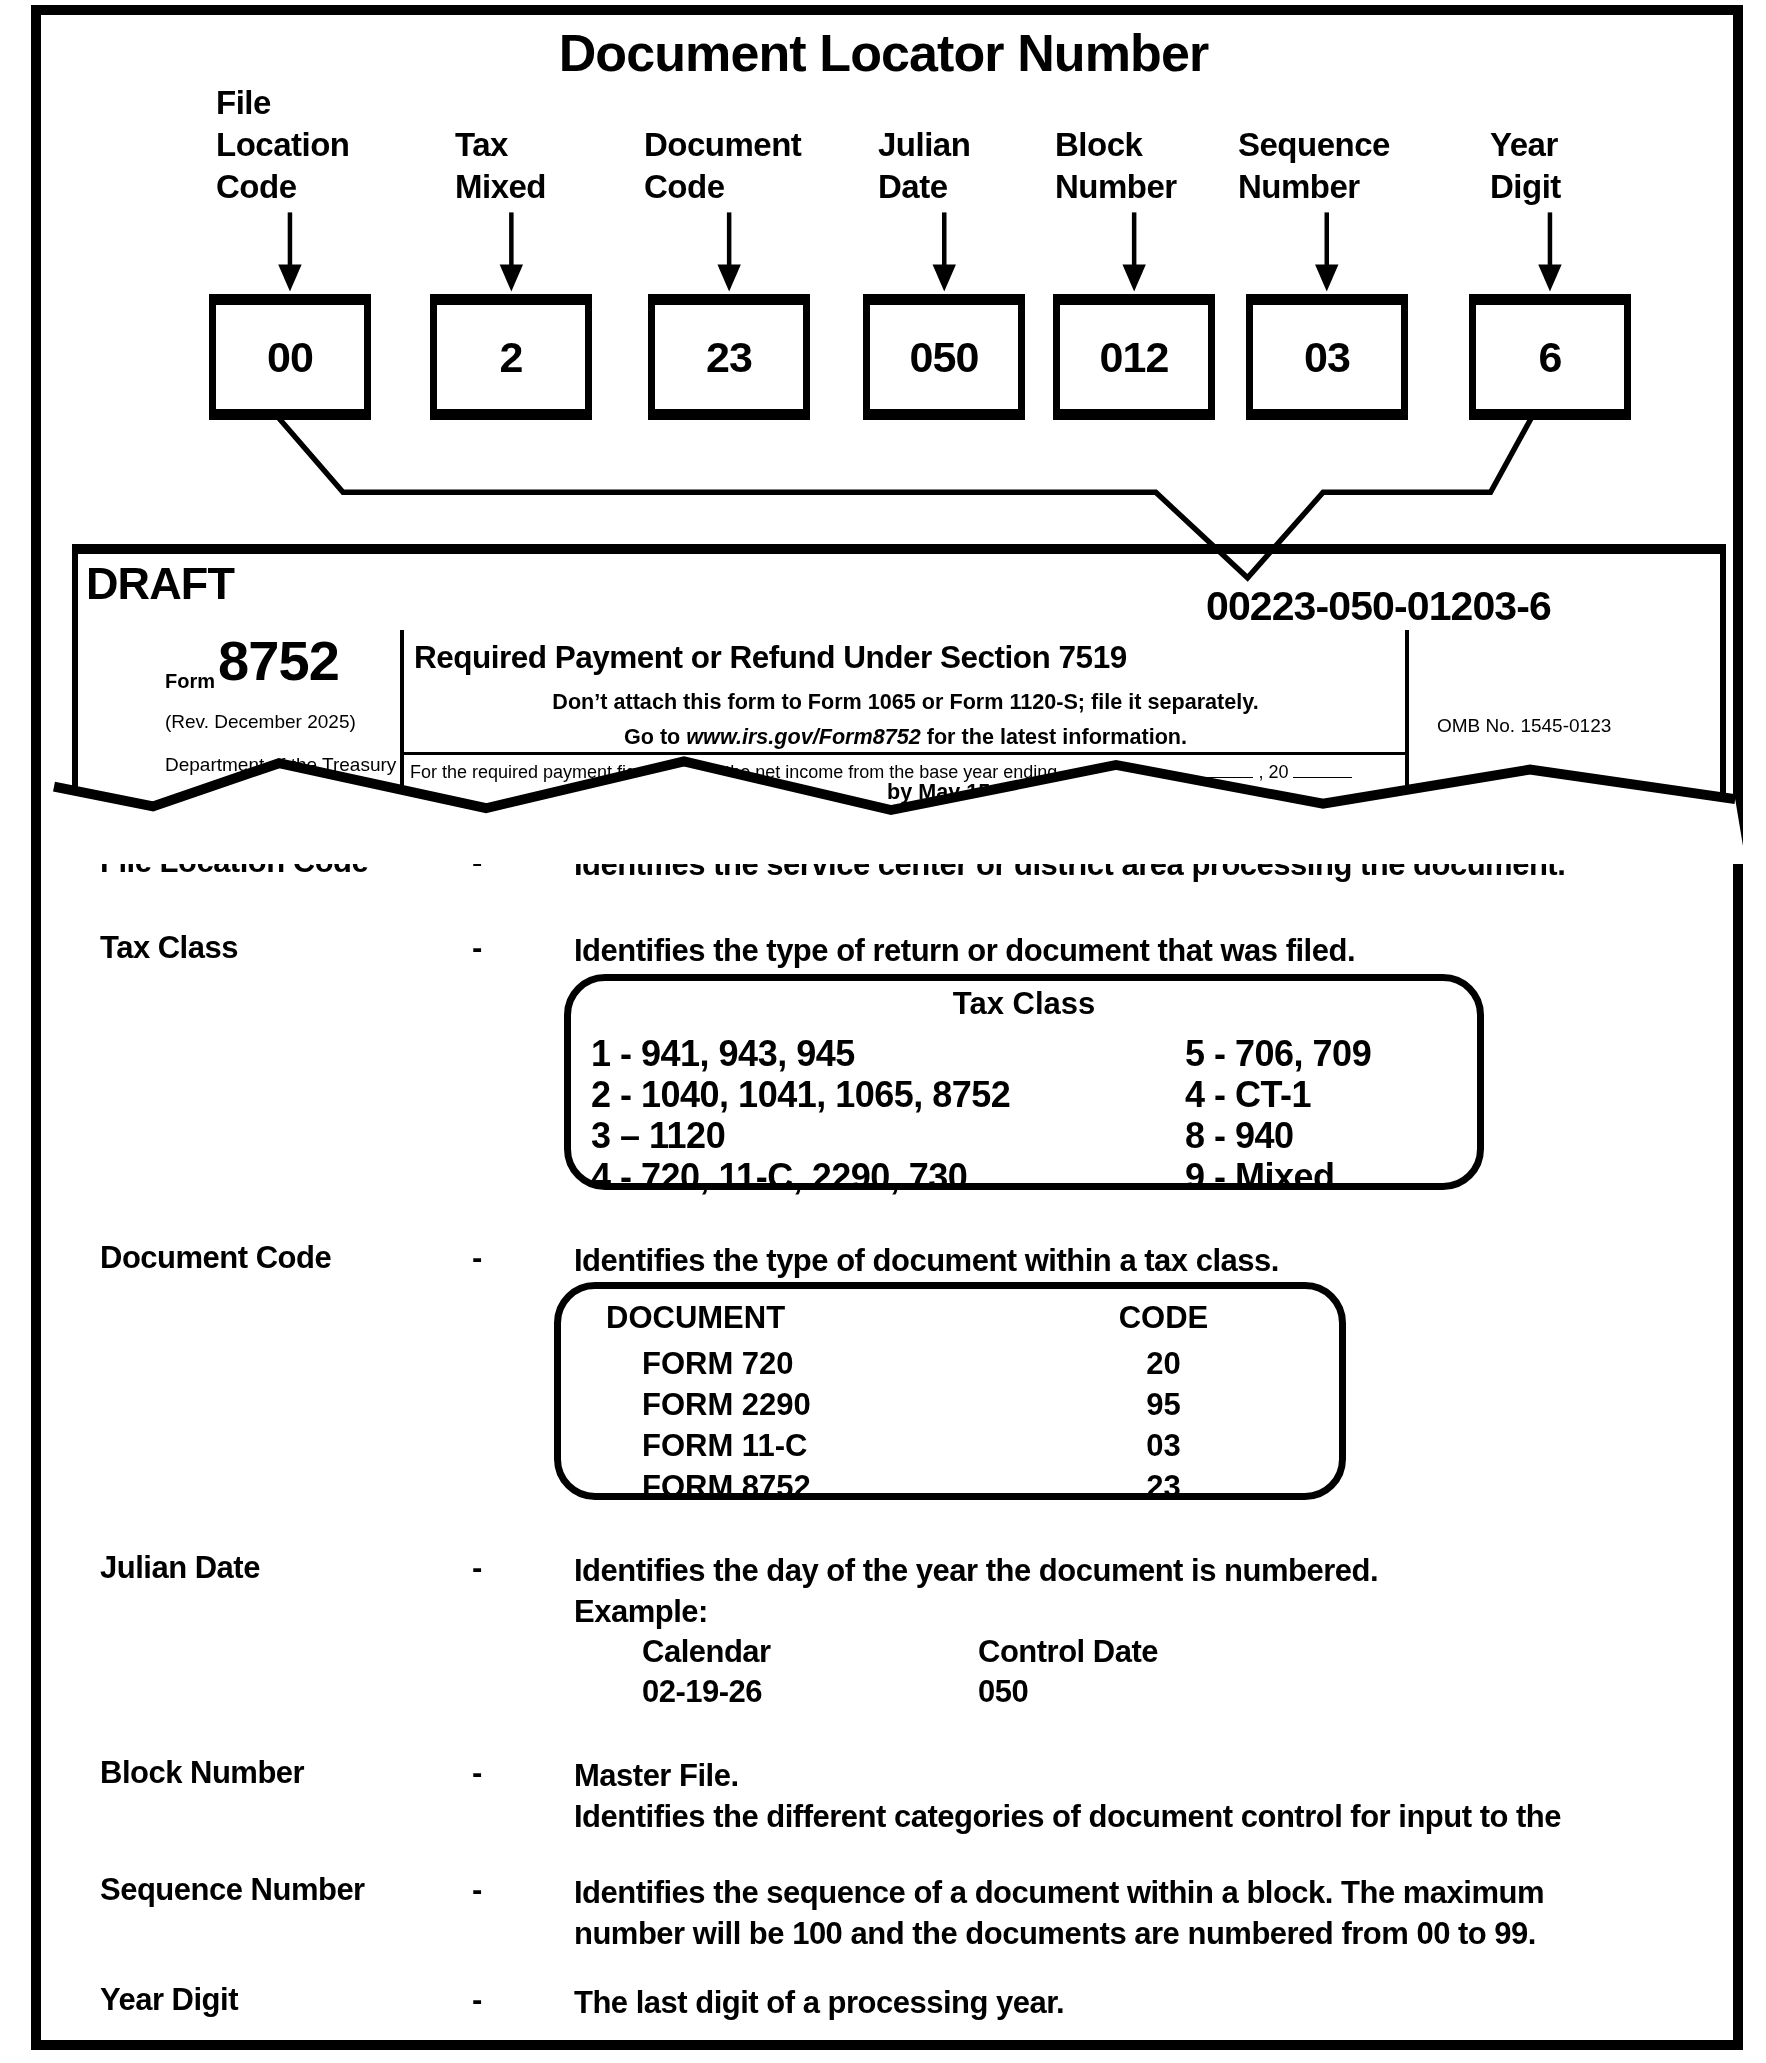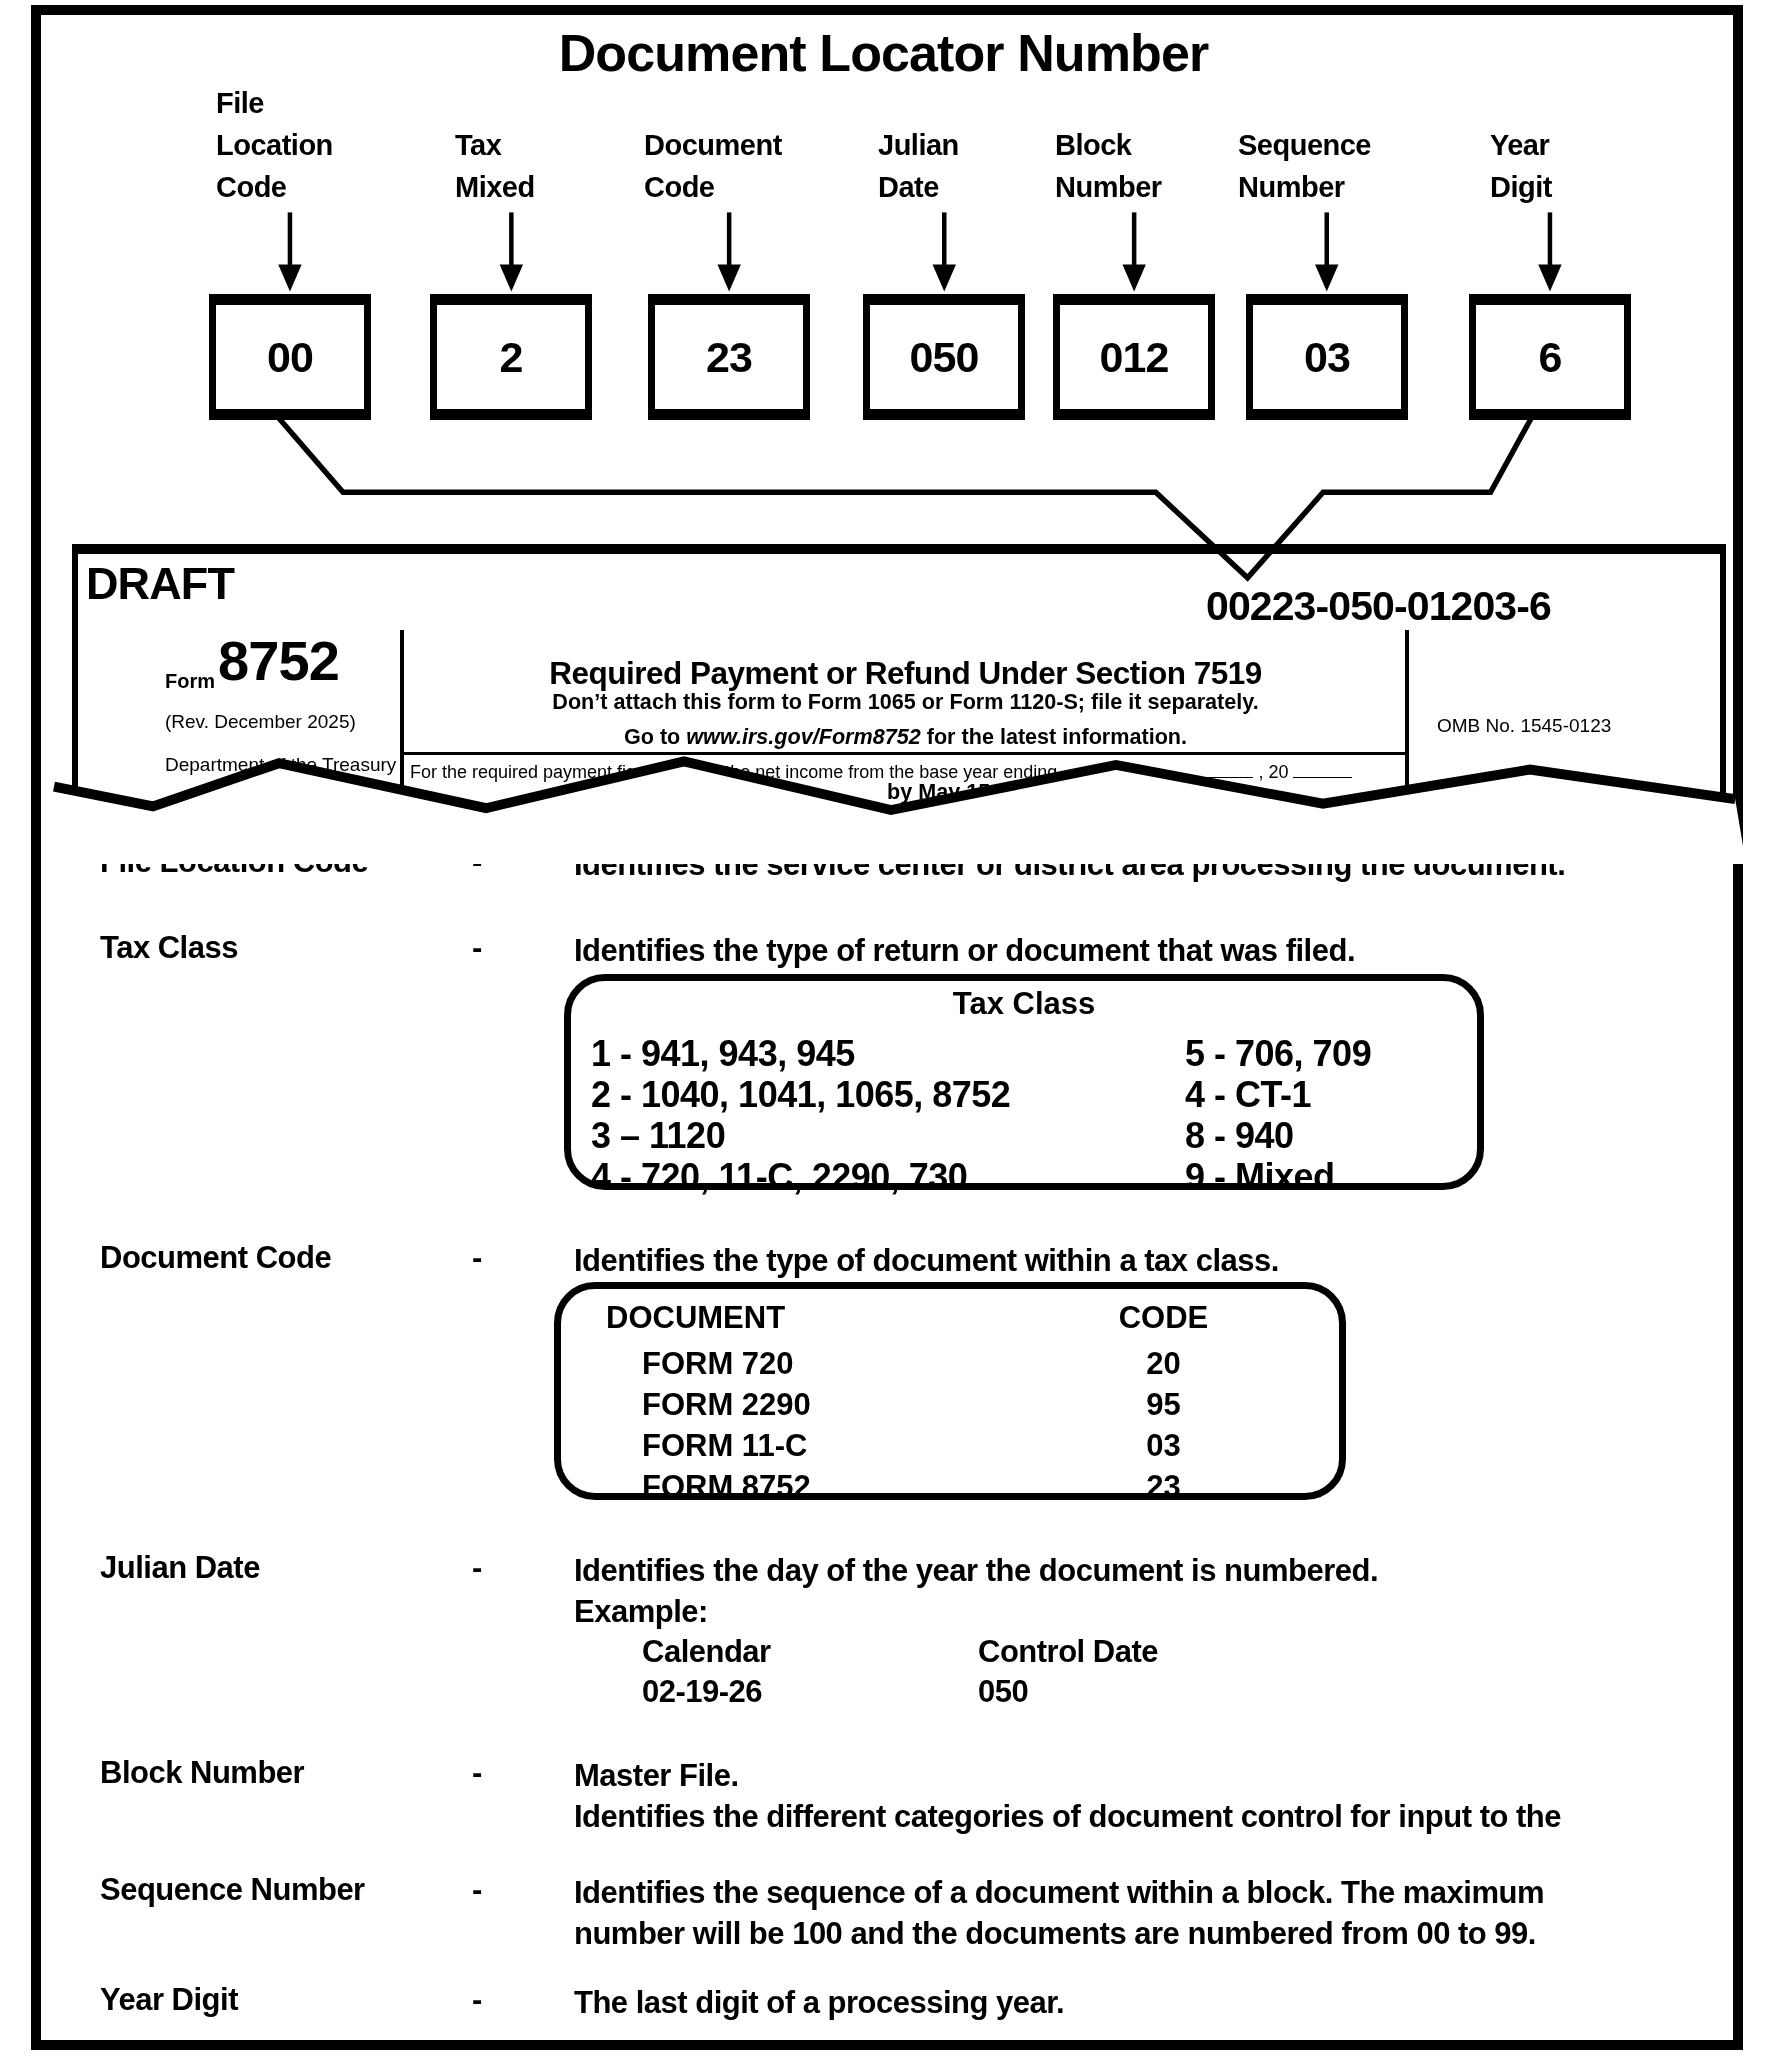--- a/index.html
+++ b/index.html
@@ -2,36 +2,36 @@
 <html style="font-size:14.4px"><head>
 <meta charset="utf-8">
 <style>
   html,body{margin:0;padding:0;background:#fff;}
   #canvas{position:relative;width:1767px;height:2064px;background:#fff;overflow:hidden;
           font-family:"Liberation Sans","DejaVu Sans",sans-serif;font-weight:bold;color:#000;}
   .abs{position:absolute;}
   .page-border{left:31px;top:5.4px;width:1712px;height:2045px;border:10.8px solid #000;box-sizing:border-box;}
   .doc-title{left:0;right:0;top:23.4px;text-align:center;font-size:52px;letter-spacing:-0.9px;}
   .fld-label{top:77px;height:131px;display:flex;flex-direction:column;justify-content:flex-end;
-             font-size:29px;line-height:42px;white-space:nowrap;letter-spacing:-0.5px;}
+             font-size:33px;line-height:42px;white-space:nowrap;letter-spacing:-0.5px;}
   .fld-box{top:294px;width:162px;height:126px;box-sizing:border-box;background:#fff;
            border:7.2px solid #000;border-top-width:11.7px;border-bottom-width:11.7px;
            display:flex;align-items:center;justify-content:center;font-size:43px;letter-spacing:-0.9px;z-index:2;}
   .diagram-svg{left:0;top:0;width:1767px;height:630px;z-index:6;pointer-events:none;}
   .form-box{left:72px;top:544px;width:1654px;height:272px;box-sizing:border-box;
             border-top:10px solid #000;border-left:6.3px solid #000;border-right:6.3px solid #000;z-index:1;}
   .t{position:absolute;white-space:nowrap;z-index:2;}
   .draft{left:86px;top:558px;font-size:45px;letter-spacing:-0.9px;}
   .dln-ex{left:1206px;top:583px;font-size:41px;letter-spacing:-0.9px;}
   .form-word{left:165px;top:670px;font-size:20px;}
   .form-number{left:218px;top:628px;font-size:56px;letter-spacing:-0.9px;}
   .rev{left:165px;top:711px;font-size:19px;font-weight:normal;}
   .dept{left:165px;top:754px;font-size:19px;font-weight:normal;}
   .vrule{width:3.6px;background:#000;z-index:2;}
-  .ctitle{left:414px;top:639px;width:983px;text-align:center;font-size:31.5px;letter-spacing:-0.5px;margin-top:16px;}
+  .ctitle{left:414px;top:639px;width:983px;text-align:left;font-size:31.5px;letter-spacing:-0.5px;}
   .csub1{left:414px;top:689px;width:983px;text-align:center;font-size:21.6px;}
   .csub2{left:414px;top:724px;width:983px;text-align:center;font-size:21.6px;}
   .hrule{left:403px;top:752px;width:1002px;height:2.7px;background:#000;z-index:2;}
   .baseline-row{left:410px;top:761px;font-size:18px;font-weight:normal;z-index:2;}
   .blank{display:inline-block;border-bottom:1.8px solid #000;height:16px;vertical-align:baseline;}
   .frag{left:887px;top:779px;font-size:21.6px;z-index:2;}
   .omb{left:1437px;top:715px;font-size:19px;font-weight:normal;}
   .tear-svg{left:45px;top:738px;width:1701px;height:126px;z-index:4;pointer-events:none;}
   .def-label{left:100px;font-size:31px;letter-spacing:-0.5px;}
   .def-dash{left:472px;font-size:31px;}

